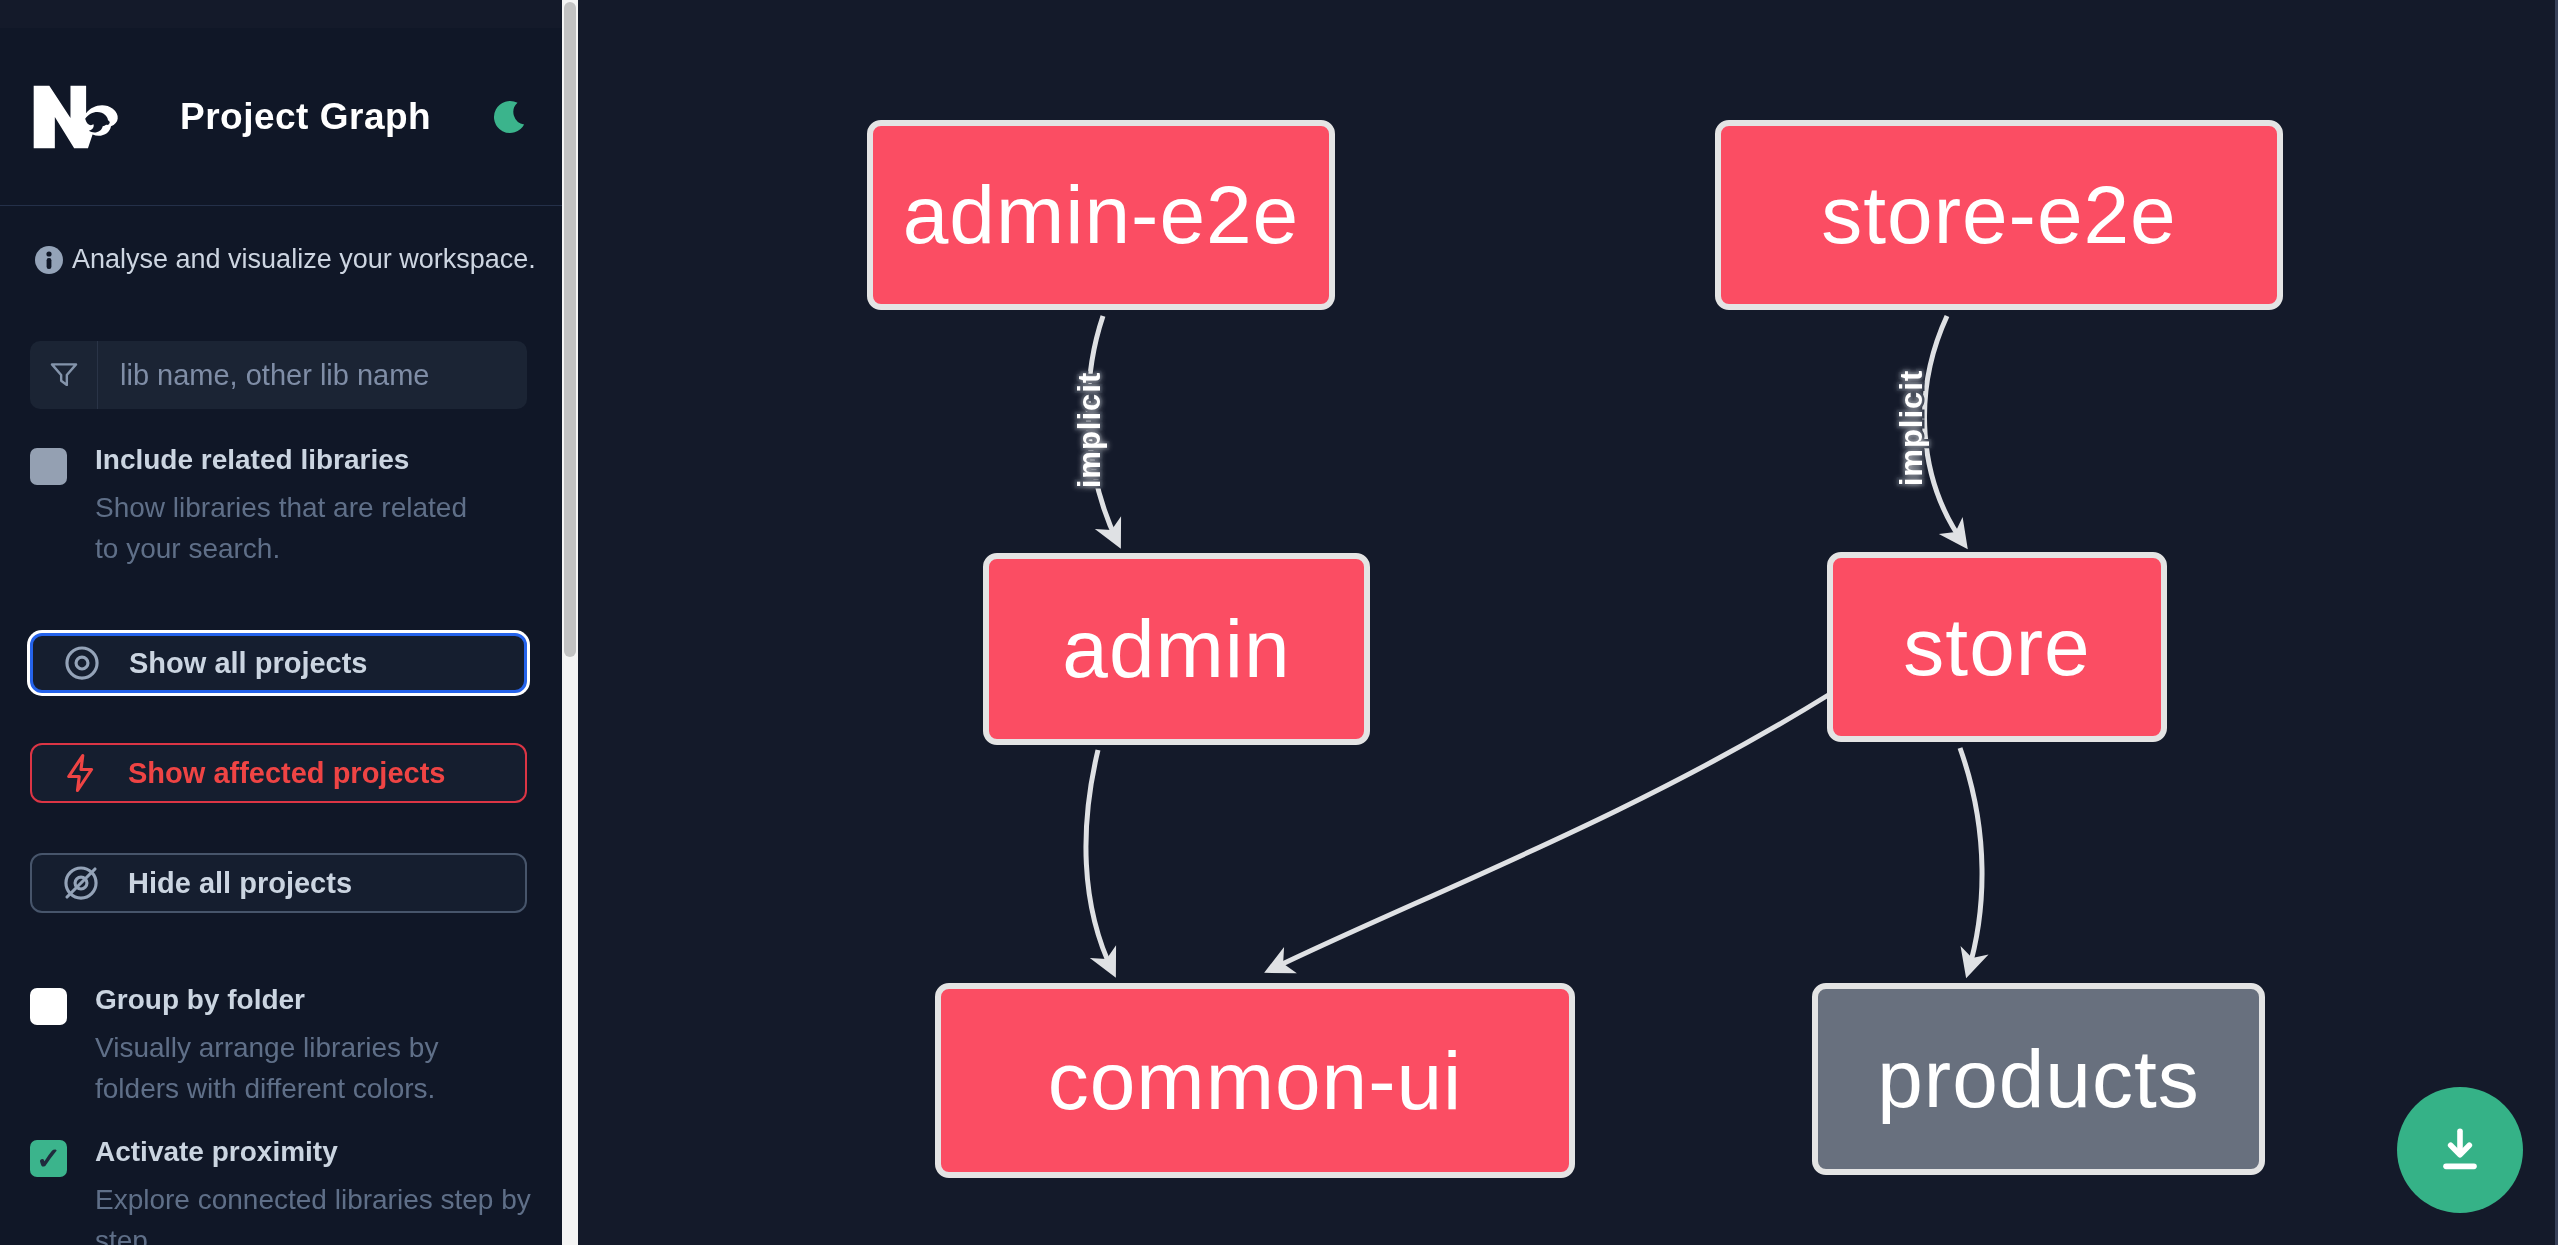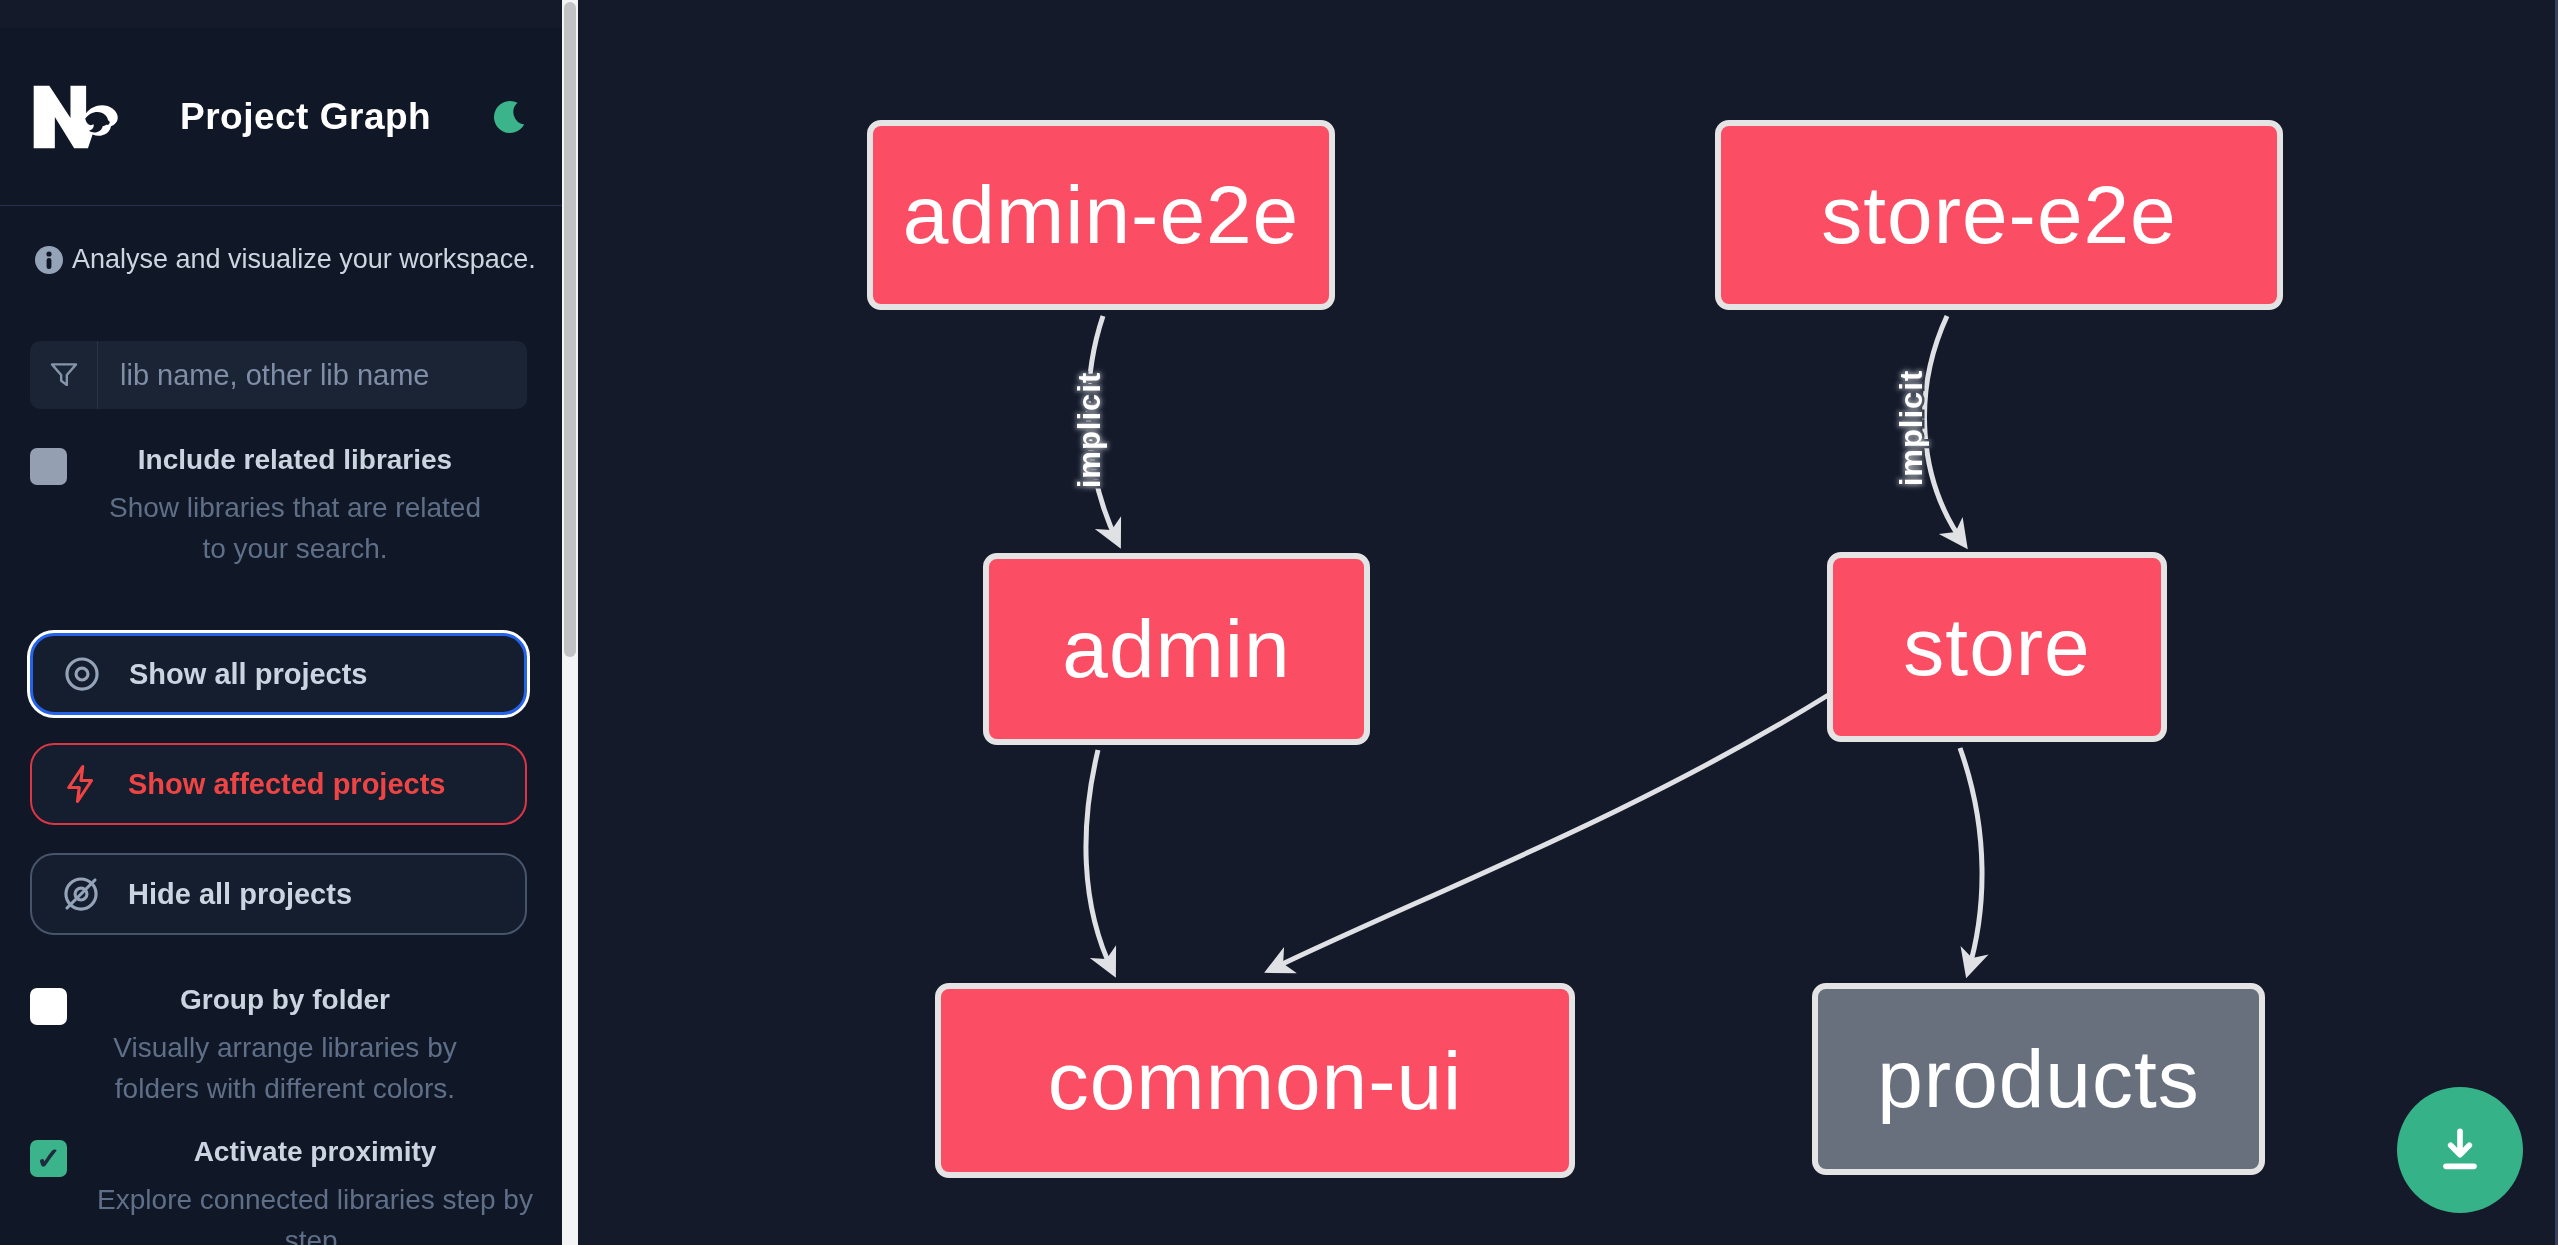--- a/index.html
+++ b/index.html
@@ -22,30 +22,30 @@
 
   .search-wrap { position:absolute; left:30px; top:313px; width:497px; height:68px;
                  background:#1b2434; border-radius:10px; display:flex; align-items:stretch; }
   .search-icbox { width:68px; display:flex; align-items:center; justify-content:center;
                   border-right:1px solid #2a3447; }
   .search-input { flex:1; background:transparent; border:none; outline:none;
                   color:#cbd5e1; font-size:29px; padding:0 22px;
                   font-family:"Liberation Sans", sans-serif; }
   .search-input::placeholder { color:#7f8da6; }
 
-  .chk-row { position:absolute; left:30px; width:510px; display:flex; gap:28px;text-align:center; }
+  .chk-row { position:absolute; left:30px; width:510px; display:flex; gap:28px; }
   .chk-box { width:37px; height:37px; border-radius:7px; flex:0 0 auto; margin-top:2px;
              display:flex; align-items:center; justify-content:center; cursor:pointer; }
   .chk-gray  { background:#94a0b2; }
   .chk-white { background:#ffffff; }
   .chk-green { background:#3bb48c; color:#202b3d; font-size:30px; font-weight:bold; }
   .chk-label { color:#cbd5e1; font-size:28px; font-weight:bold; line-height:1.0; }
   .chk-desc  { color:#5f6f88; font-size:28px; line-height:1.45; margin-top:14px; }
 
-  .sb-btn { position:absolute; left:30px; width:497px; height:82px; border-radius:24px;
+  .sb-btn { position:absolute; left:30px; width:497px; height:60px; border-radius:12px;
             background:#151e2f; display:flex; align-items:center; gap:26px; padding:0 28px;
             cursor:pointer; border:2px solid #47556b; }
   .sb-btn span { font-size:29px; font-weight:bold; color:#cbd5e1; }
   .sb-btn.active { border:3px solid #2563eb; box-shadow:0 0 0 3px #ffffff; }
   .sb-btn.danger { border:2px solid #dc3545; }
   .sb-btn.danger span { color:#ef4444; }
   .sb-btn svg { flex:0 0 auto; }
 
   .stepper-sliver { position:absolute; left:100px; top:1237px; width:290px; height:9px;
                     border:1px solid #47556b; border-bottom:none;

